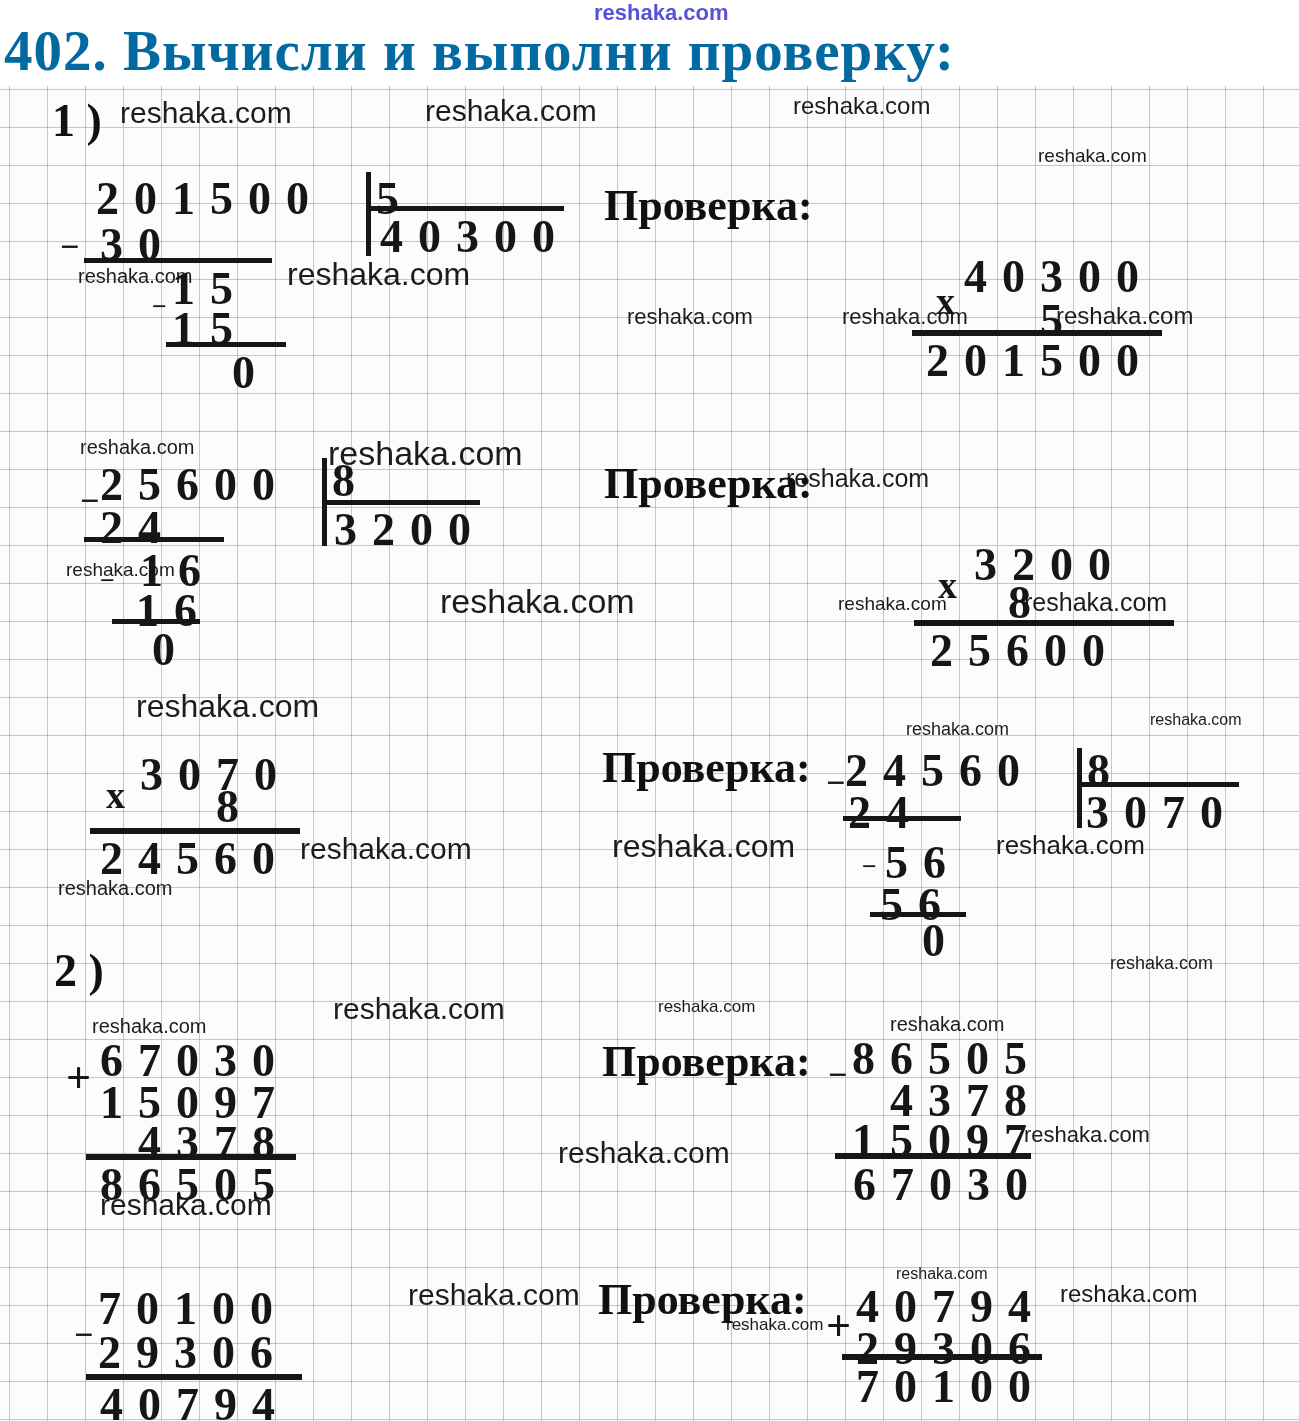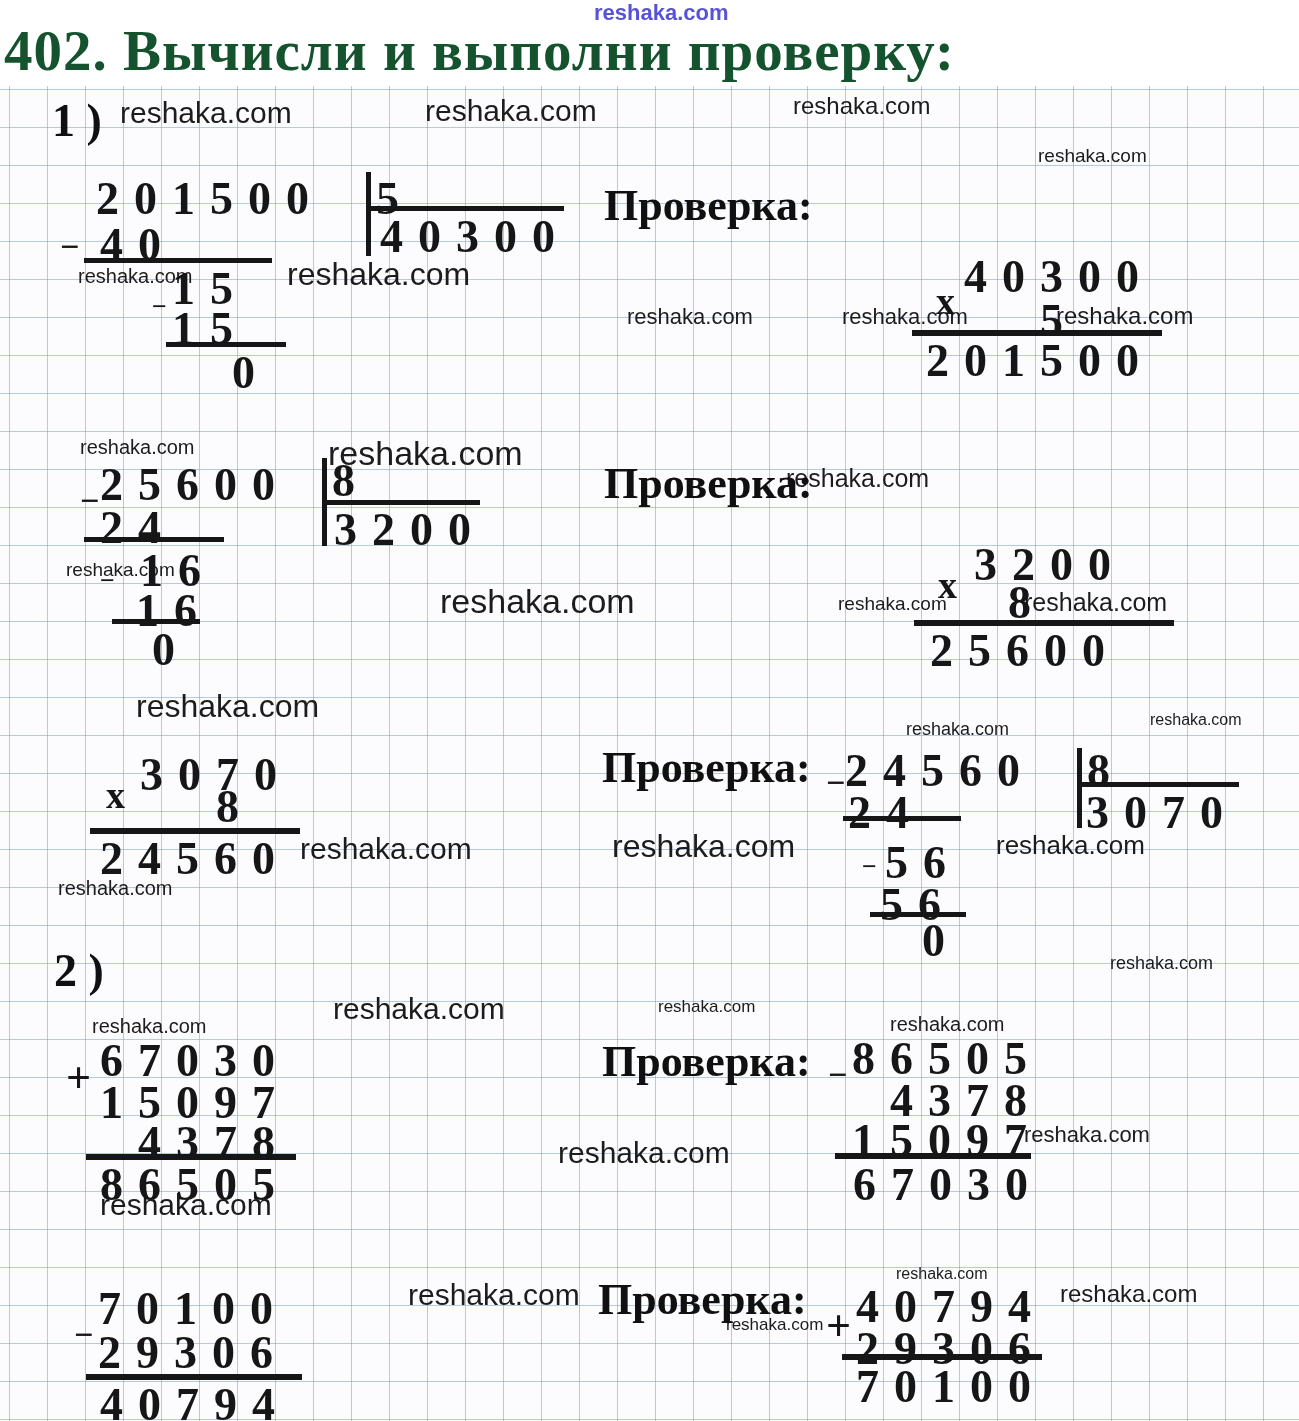--- a/index.html
+++ b/index.html
@@ -3,21 +3,21 @@
 <meta charset="utf-8">
 <style>
   html,body{margin:0;padding:0;background:#9a9a9a;}
   .screen{position:relative;width:1299px;height:1421px;margin:0 auto;background:#ffffff;overflow:hidden;
           font-family:"Liberation Serif",serif;}
   .paper{position:absolute;left:0;top:86px;width:1299px;height:1335px;background-color:#fcfcfe;
     background-image:
       linear-gradient(to right, rgba(122,158,214,0.55) 1.5px, transparent 1.5px),
       linear-gradient(to bottom, rgba(122,158,214,0.55) 1.5px, transparent 1.5px);
     background-size:38px 38px;background-position:9px 3px;}
-  .title{position:absolute;left:4px;top:18px;font-weight:bold;font-size:57px;color:#14532d;
+  .title{position:absolute;left:4px;top:18px;font-weight:bold;font-size:57px;color:#0369a1;
          white-space:nowrap;letter-spacing:1px;}
   .num{position:absolute;font-weight:bold;color:#161616;font-size:46px;letter-spacing:15px;
        line-height:1;white-space:nowrap;font-family:"Liberation Serif",serif;}
   .single{letter-spacing:0;}
   .sign{position:absolute;font-weight:bold;color:#161616;line-height:1;font-family:"Liberation Serif",serif;}
   .rule{position:absolute;background:#161616;height:5px;}
   .vline{position:absolute;background:#161616;width:5px;}
   .check{position:absolute;font-weight:bold;font-size:44px;color:#101010;line-height:1;white-space:nowrap;}
   .seclabel{position:absolute;font-weight:bold;font-size:46px;color:#101010;line-height:1;white-space:nowrap;}
   .wm{position:absolute;font-family:"Liberation Sans",sans-serif;color:#1c1c1c;line-height:1;white-space:nowrap;}
@@ -70,21 +70,21 @@
   <span class="wm" style="left:726px;top:1316px;font-size:17px">reshaka.com</span>
 
   <div class="seclabel" style="left:52px;top:98px">1 )</div>
 
   <span class="sign" style="left:60px;top:230px;font-size:34px">−</span>
   <div class="num" style="left:96px;top:176px">201500</div>
   <div class="vline" style="left:366px;top:172px;height:84px"></div>
   <div class="num single" style="left:376px;top:176px">5</div>
   <div class="rule" style="left:366px;top:206px;width:198px"></div>
   <div class="num" style="left:380px;top:214px">40300</div>
-  <div class="num" style="left:100px;top:222px">40</div>
+  <div class="num" style="left:100px;top:222px">30</div>
   <div class="rule" style="left:84px;top:258px;width:188px"></div>
   <div class="num" style="left:172px;top:266px">15</div>
   <span class="sign" style="left:152px;top:294px;font-size:26px">−</span>
   <div class="num" style="left:172px;top:306px">15</div>
   <div class="rule" style="left:166px;top:342px;width:120px"></div>
   <div class="num single" style="left:232px;top:350px">0</div>
 
   <div class="check" style="left:604px;top:184px">Проверка:</div>
   <div class="num" style="left:964px;top:254px">40300</div>
   <span class="sign" style="left:936px;top:282px;font-size:38px">x</span>

